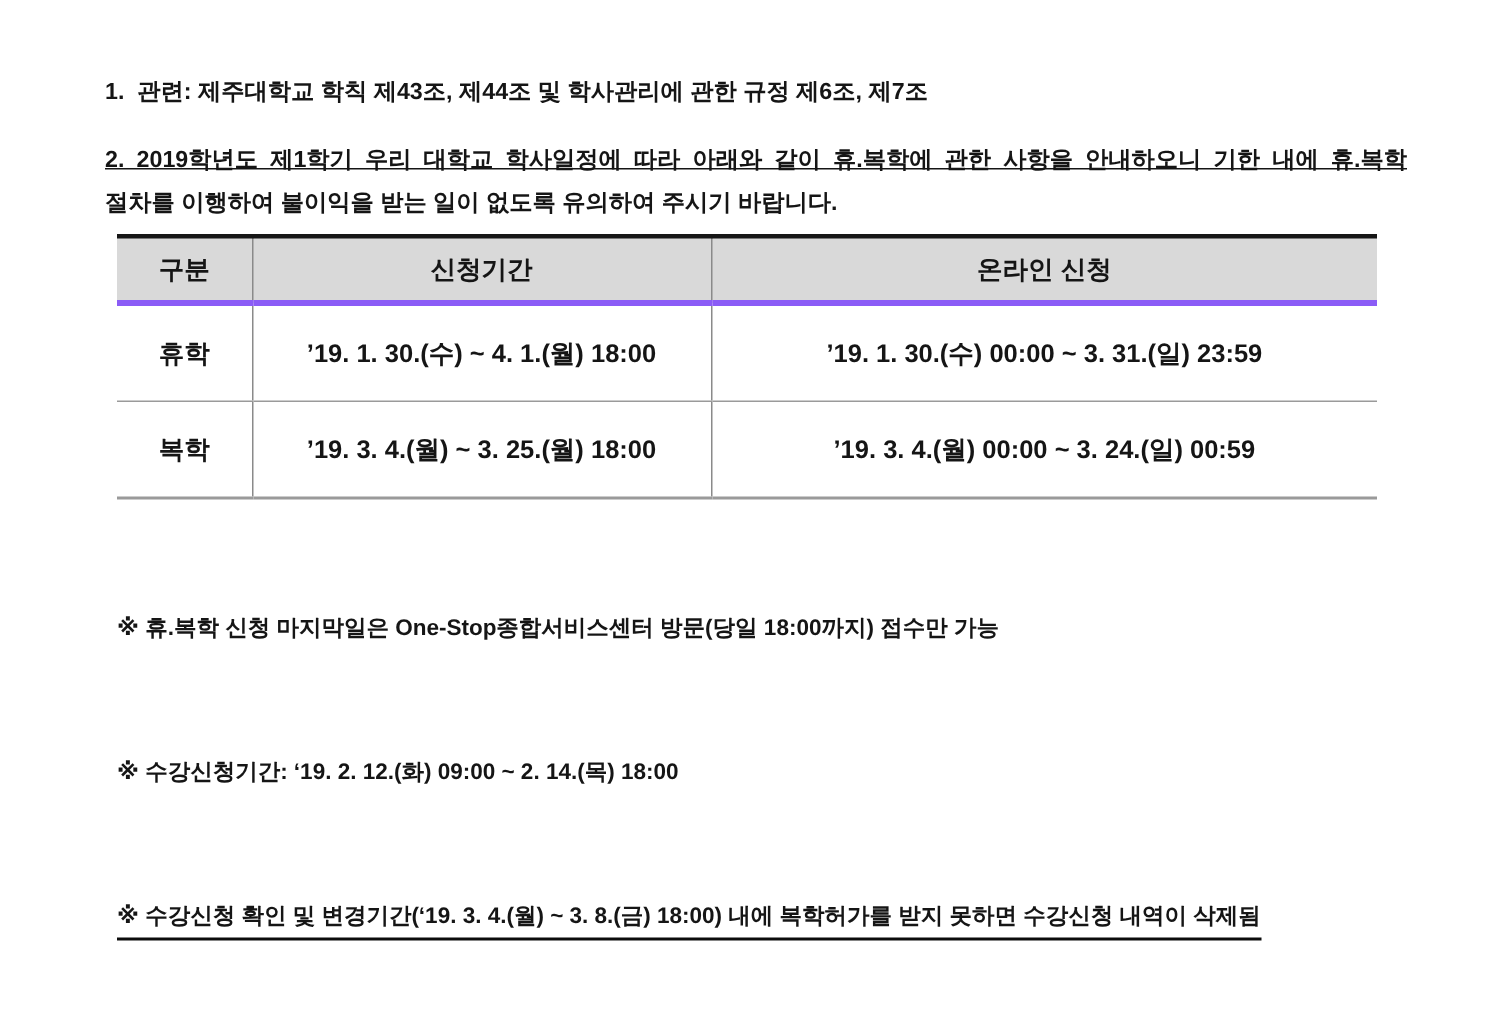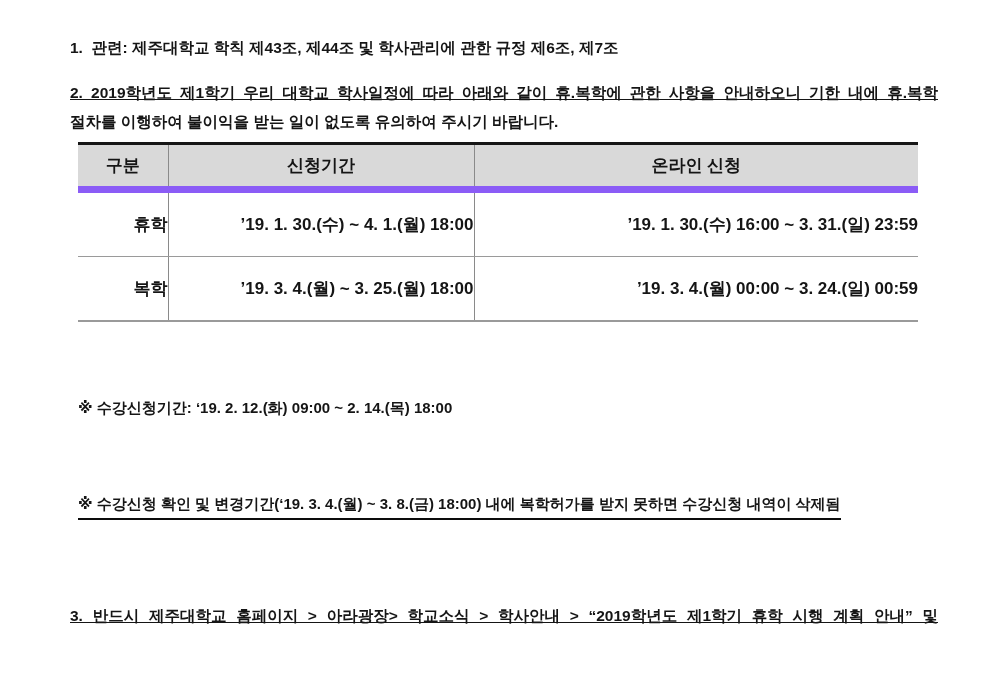--- a/index.html
+++ b/index.html
@@ -25,47 +25,47 @@
     color: #2172c0;
     letter-spacing: 0.5px;
   }
   .para {
     font-size: 15.5px;
     line-height: 29px;
     color: #151515;
   }
   .oneline { white-space: pre; }
   .just { text-align: justify; text-align-last: justify; text-decoration: underline; }
-  .p1 { margin-top: 20px; line-height: 28px; }
+  .p1 { margin-top: 34px; line-height: 28px; }
   .p2 { margin-top: 16px; }
   .p3 { margin-top: 16px; line-height: 31px; }
 
   table.notice-table {
     margin-left: 8px;
     margin-top: 6px;
     width: 840px;
     border-collapse: collapse;
     border-top: 3px solid #161616;
     table-layout: fixed;
   }
   table.notice-table col.c1 { width: 90px; }
   table.notice-table col.c2 { width: 306px; }
   table.notice-table col.c3 { width: 444px; }
   table.notice-table th {
     background: #d9d9d9;
-    border-bottom: 7px solid #8b5cf6;
+    border-bottom: 4px solid #8b5cf6;
     font-size: 17px;
     font-weight: bold;
     padding: 9px 17px;
     text-align: center;
   }
   table.notice-table td {
     font-size: 17px;
     font-weight: bold;
-    text-align: right;
+    text-align: center;
     padding: 20px 0;
     border-bottom: 1px solid #9a9a9a;
   }
   table.notice-table td.sep, table.notice-table th.sep {
     border-left: 1px solid #8a8a8a;
   }
   tr.last-row td { border-bottom: 2px solid #9a9a9a; }
 
   .notes {
     margin-left: 8px;
@@ -105,31 +105,32 @@
       <tr>
         <th>구분</th>
         <th class="sep">신청기간</th>
         <th class="sep">온라인 신청</th>
       </tr>
     </thead>
     <tbody>
       <tr>
         <td>휴학</td>
         <td class="sep">’19. 1. 30.(수) ~ 4. 1.(월) 18:00</td>
-        <td class="sep">’19. 1. 30.(수) 16:00 ~ 3. 31.(일) 23:59</td>
+        <td class="sep">’19. 1. 30.(수) 00:00 ~ 3. 31.(일) 23:59</td>
       </tr>
       <tr class="last-row">
         <td>복학</td>
         <td class="sep">’19. 3. 4.(월) ~ 3. 25.(월) 18:00</td>
         <td class="sep">’19. 3. 4.(월) 00:00 ~ 3. 24.(일) 00:59</td>
       </tr>
     </tbody>
   </table>
 
   <div class="notes">
+    <div>※ 휴.복학 신청 마지막일은 One-Stop종합서비스센터 방문(당일 18:00까지) 접수만 가능</div>
     <div>※ 수강신청기간: ‘19. 2. 12.(화) 09:00 ~ 2. 14.(목) 18:00</div>
     <div><span class="note-underline">※ 수강신청 확인 및 변경기간(‘19. 3. 4.(월) ~ 3. 8.(금) 18:00) 내에 복학허가를 받지 못하면 수강신청 내역이 삭제됨</span></div>
   </div>
 
   <div class="para p3">
     <div class="just">3. 반드시 제주대학교 홈페이지 &gt; 아라광장&gt; 학교소식 &gt; 학사안내 &gt; “2019학년도 제1학기 휴학 시행 계획 안내” 및</div>
 
   </div>
 
 </div>

